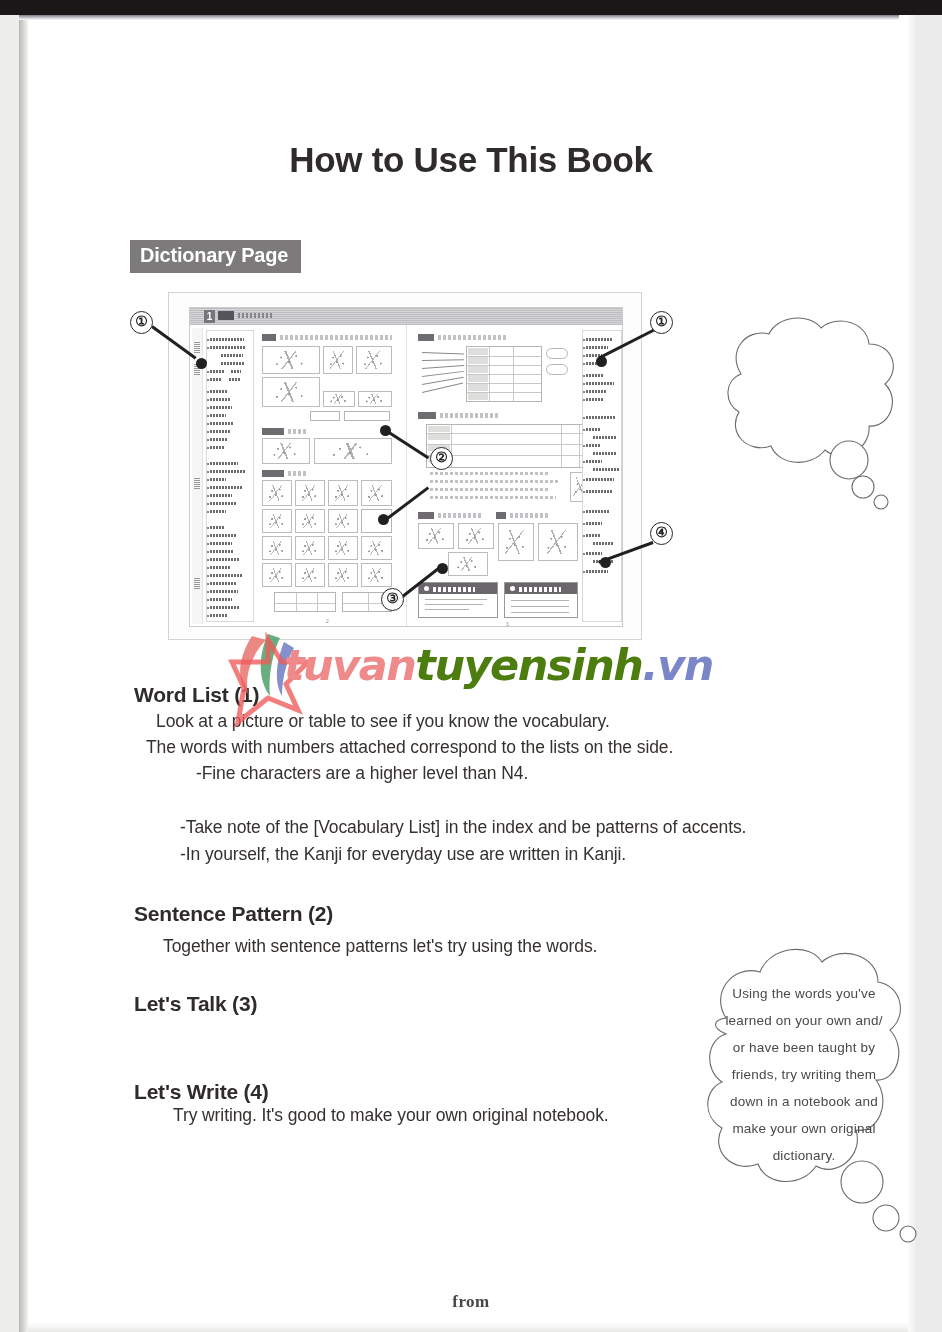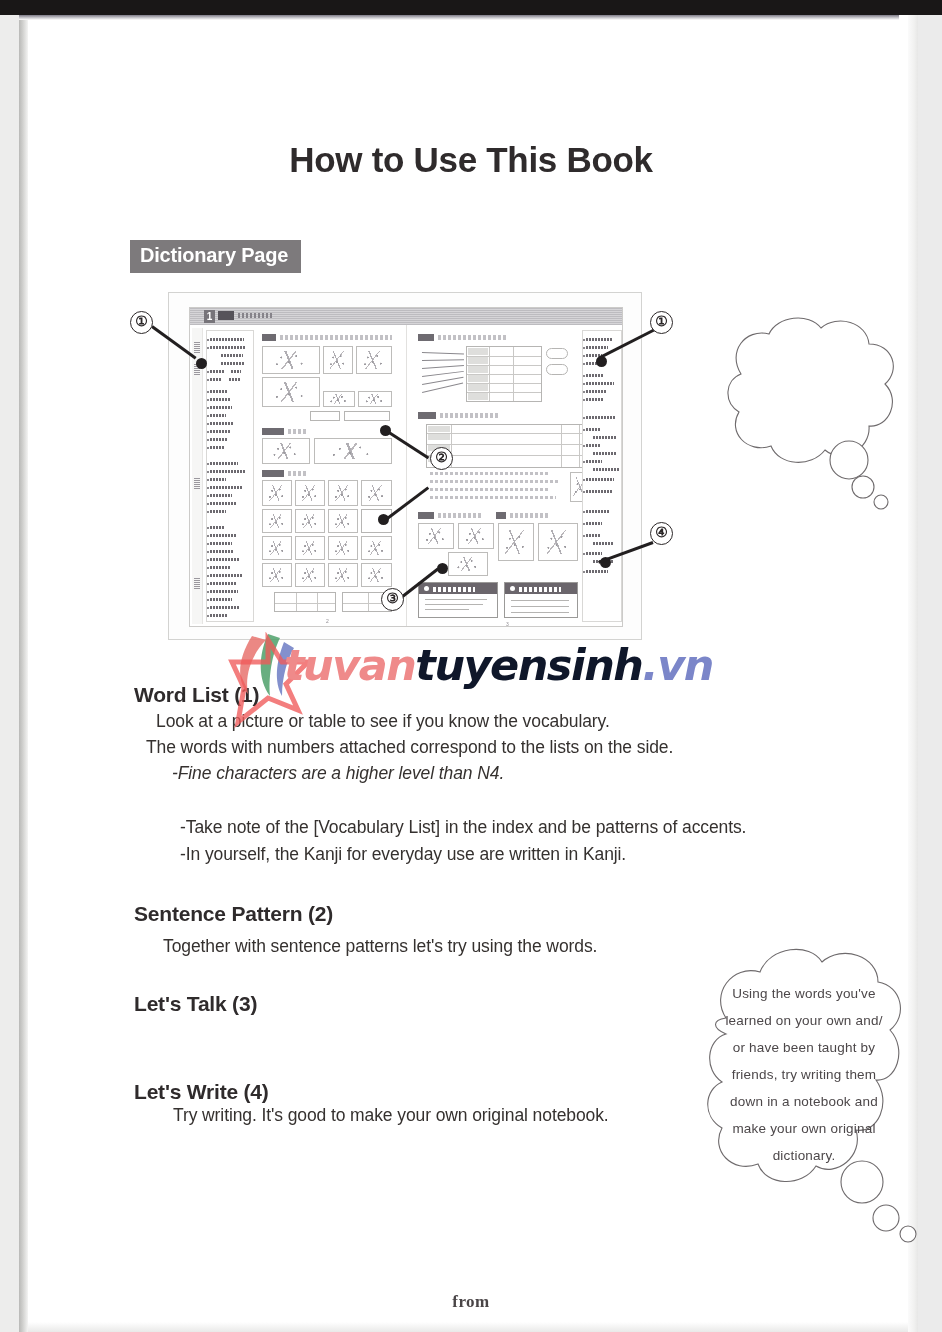--- a/index.html
+++ b/index.html
@@ -368,21 +368,21 @@
     position: absolute;
     left: 62px; top: 8px;
     font-size: 43px;
     font-weight: bold;
     font-style: italic;
     letter-spacing: -1.5px;
     white-space: nowrap;
     font-family: "DejaVu Sans", sans-serif;
   }
   .wm-a { color: #ef8a8a; }
-  .wm-b { color: #0f172a; font-style: italic; }
+  .wm-b { color: #4d7c0f; font-style: italic; }
   .wm-c { color: #7b86c9; }
 </style>
 </head>
 <body>
 
 <div id="page">
 
   <div class="scan-top-band"></div>
   <div class="scan-left-edge"></div>
   <div class="scan-left-fold"></div>
@@ -771,21 +771,21 @@
       <div>friends, try writing them</div>
       <div>down in a notebook and</div>
       <div>make your own original</div>
       <div>dictionary.</div>
     </div>
   </div>
 
   <div class="sec-head" style="left:134px; top:683px;">Word List (1)</div>
   <div class="body-line" style="left:156px; top:711px;">Look at a picture or table to see if you know the vocabulary.</div>
   <div class="body-line" style="left:146px; top:737px;">The words with numbers attached correspond to the lists on the side.</div>
-  <div class="bullet-line" style="left:172px; top:763px;font-style:italic;">-Fine characters are a higher level than N4.</div>
+  <div class="bullet-line" style="left:196px; top:763px;">-Fine characters are a higher level than N4.</div>
   <div class="bullet-line" style="left:180px; top:817px;">-Take note of the [Vocabulary List] in the index and be patterns of accents.</div>
   <div class="bullet-line" style="left:180px; top:844px;">-In yourself, the Kanji for everyday use are written in Kanji.</div>
 
   <div class="sec-head" style="left:134px; top:902px;">Sentence Pattern (2)</div>
   <div class="body-line" style="left:163px; top:936px;">Together with sentence patterns let's try using the words.</div>
 
   <div class="sec-head" style="left:134px; top:992px;">Let's Talk (3)</div>
 
   <div class="sec-head" style="left:134px; top:1080px;">Let's Write (4)</div>
   <div class="body-line" style="left:163px; top:1105px;margin-left:10px;">Try writing. It's good to make your own original notebook.</div>

